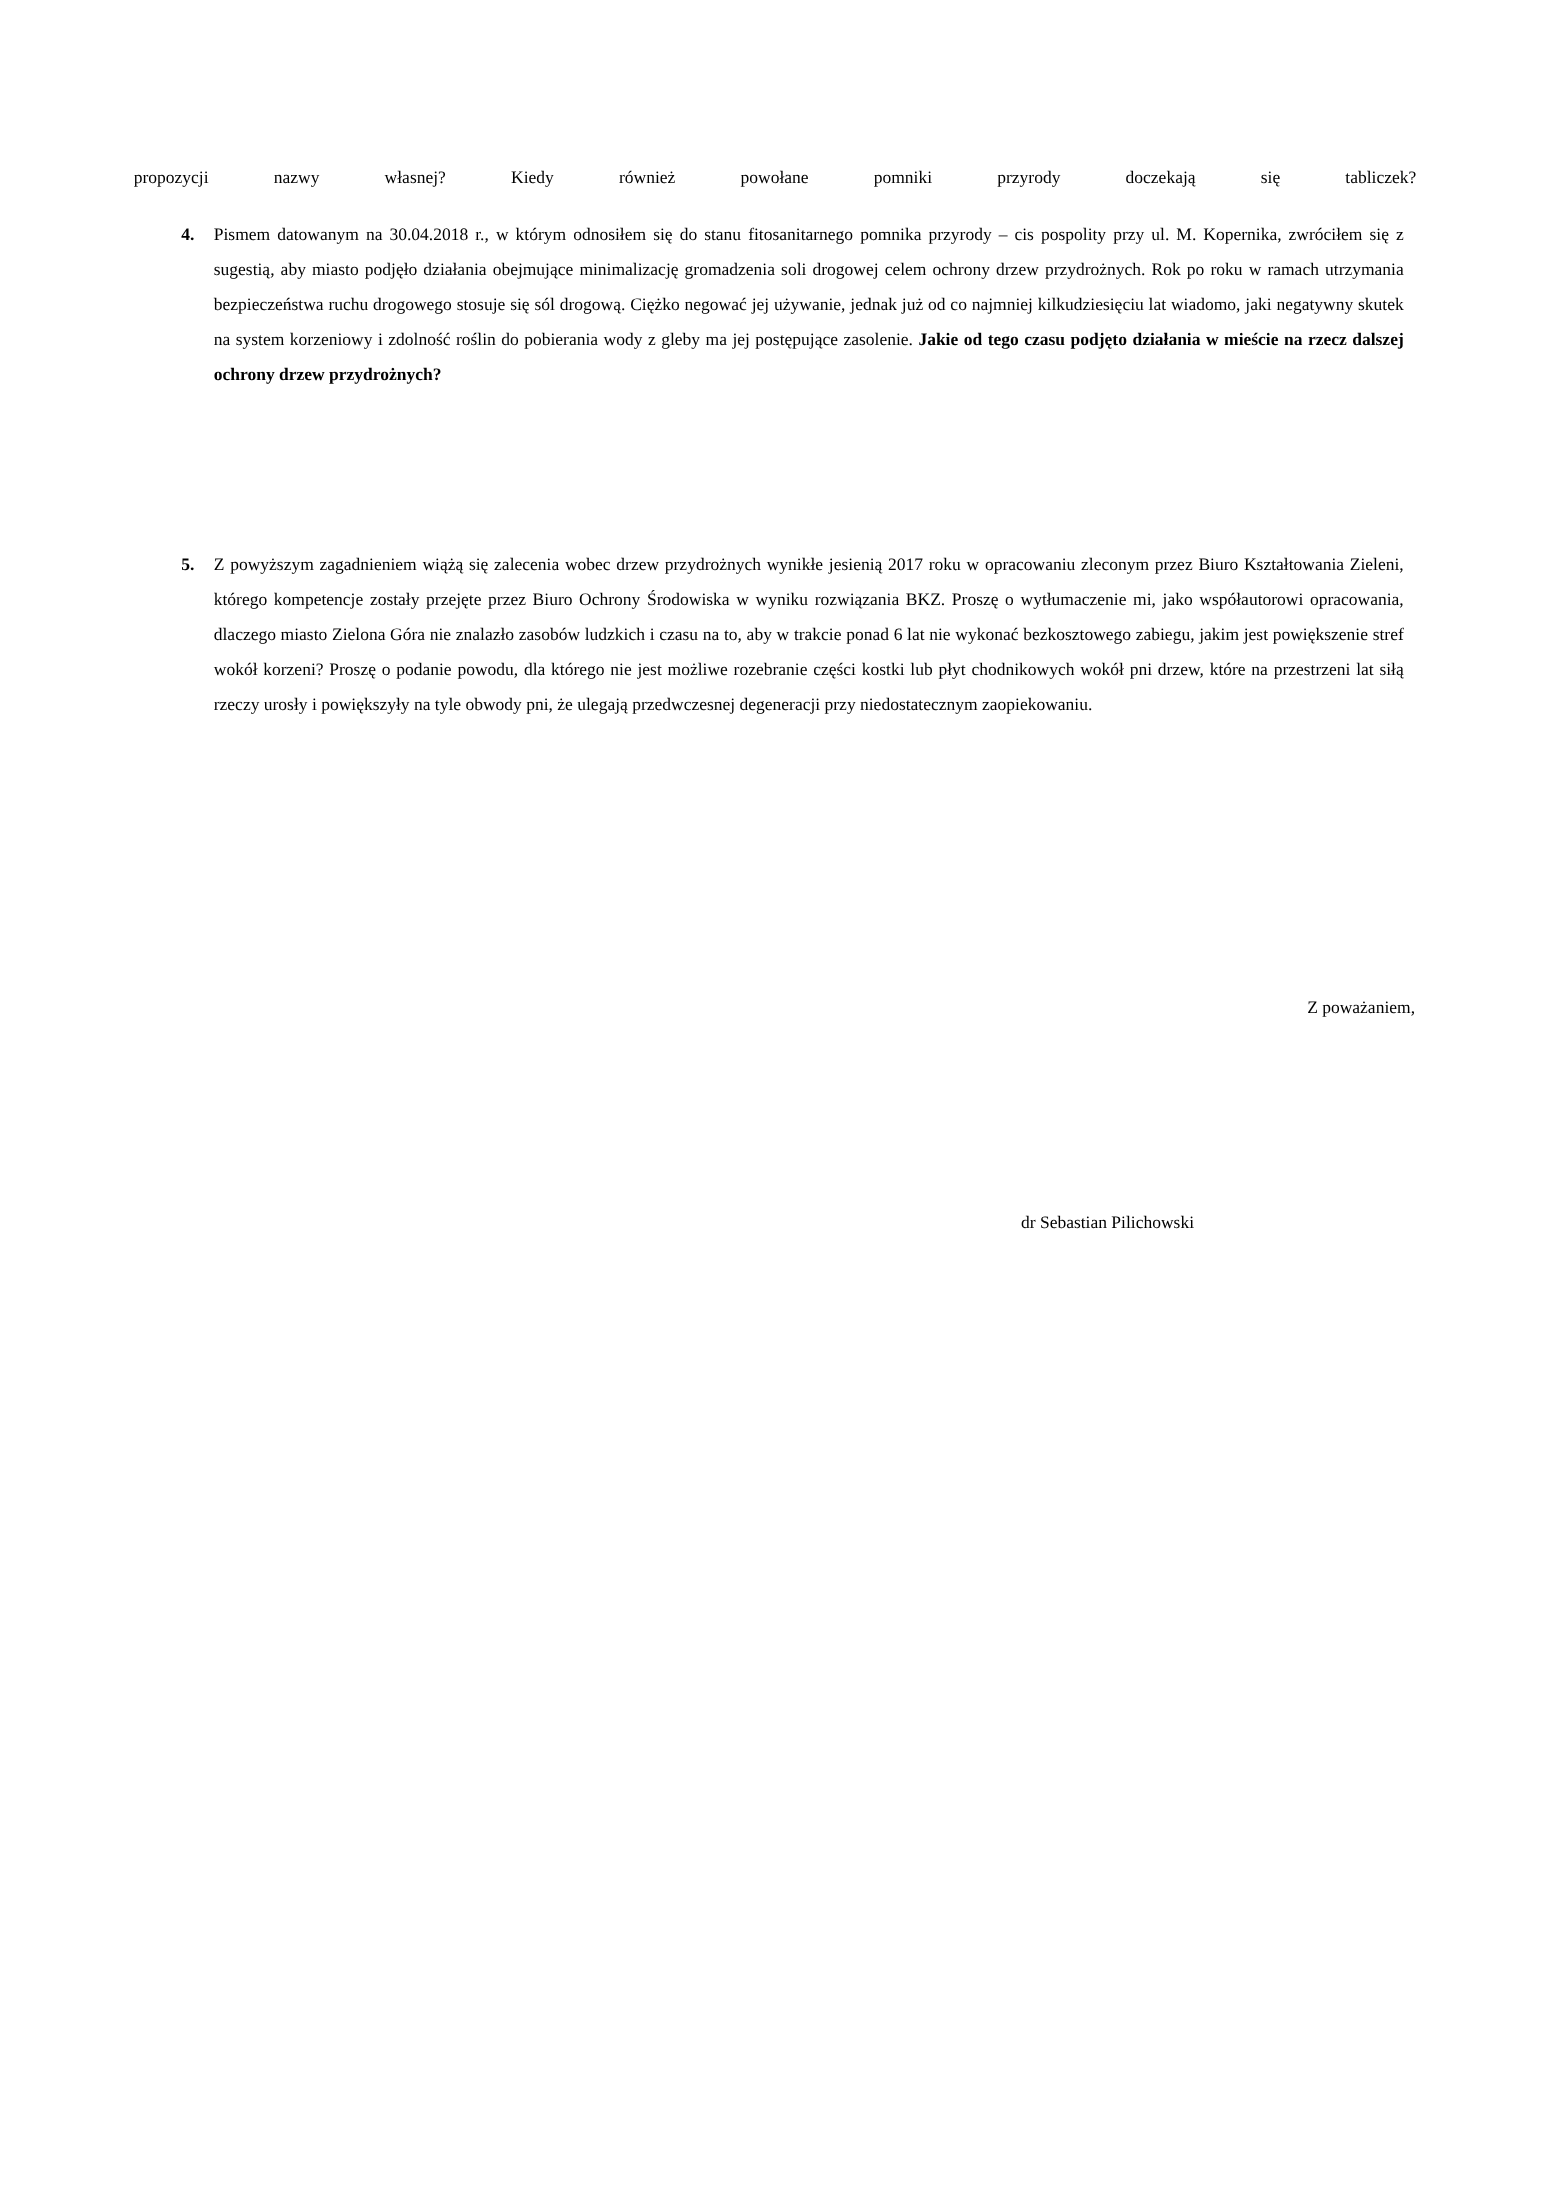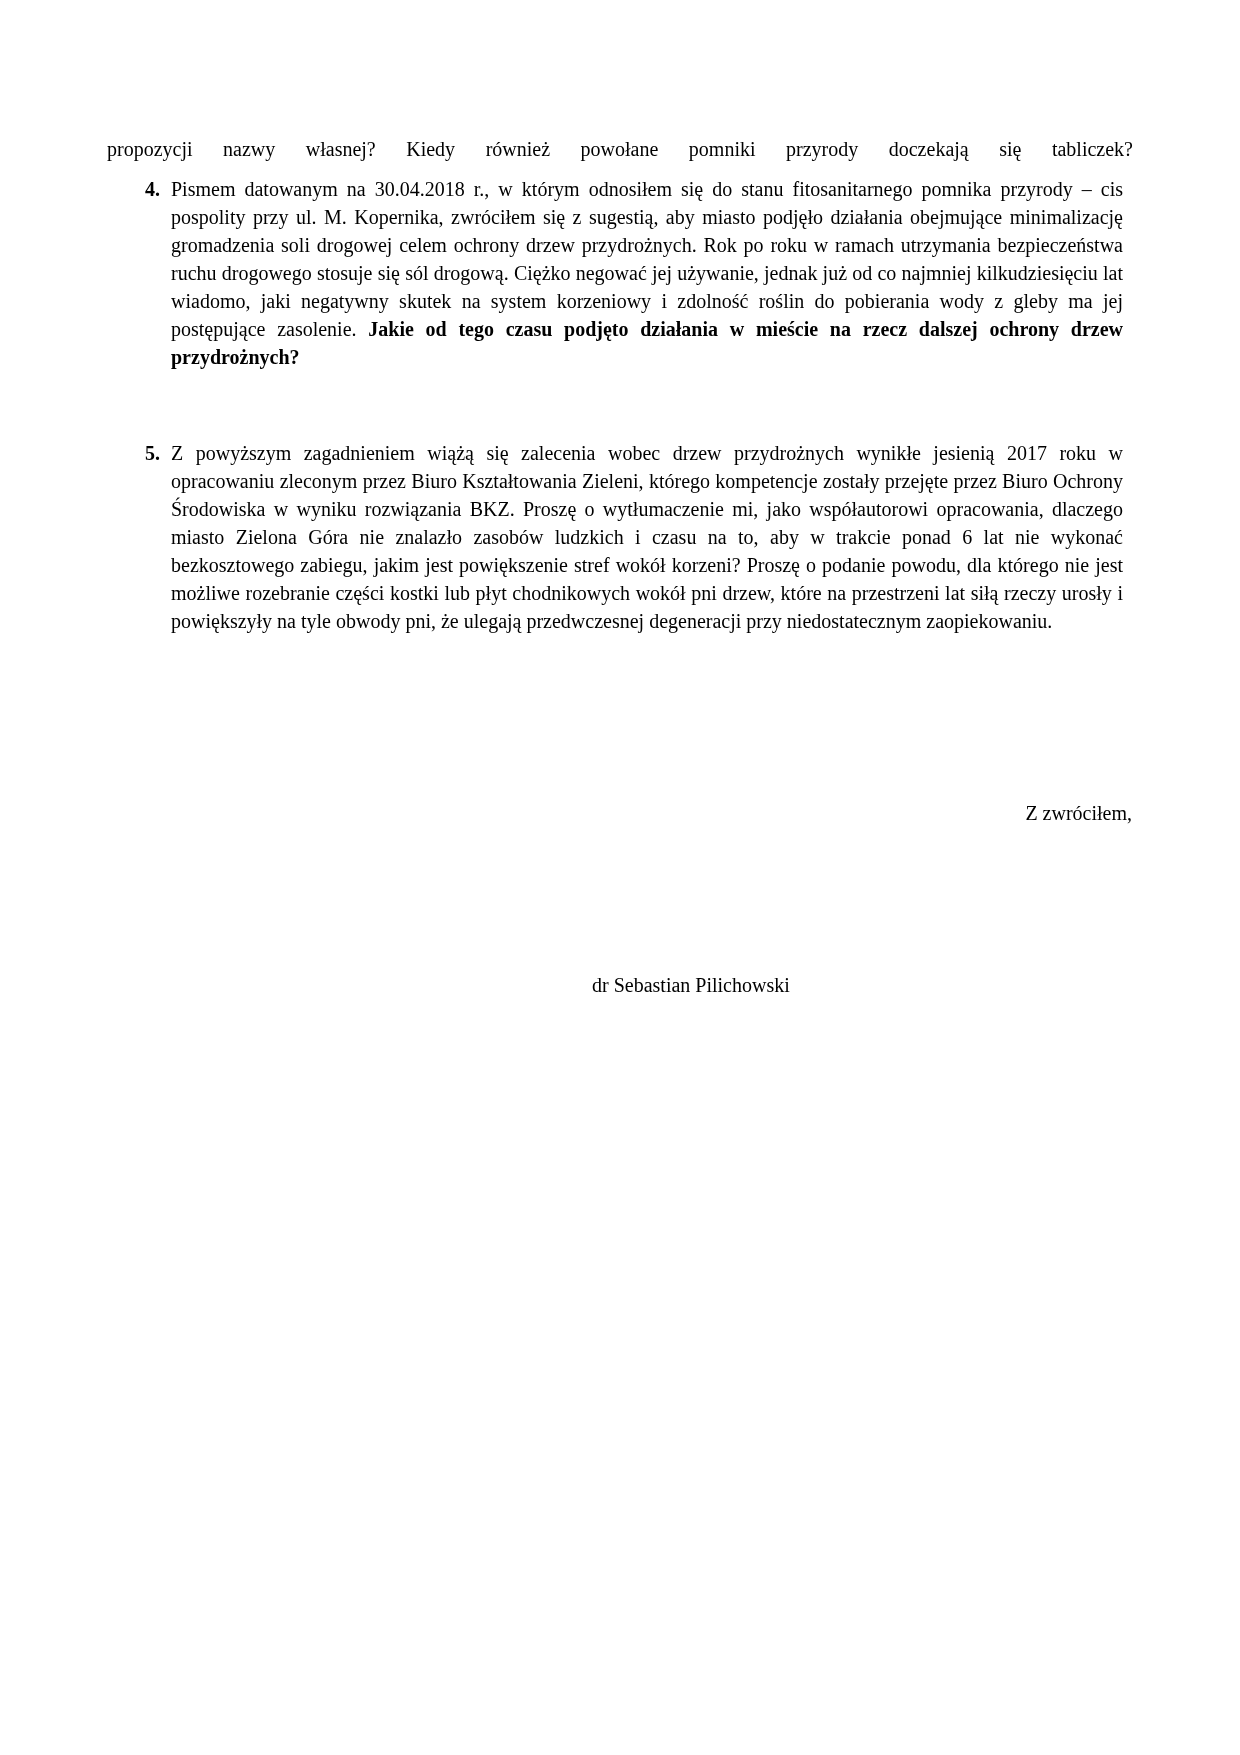--- a/index.html
+++ b/index.html
@@ -7,21 +7,21 @@
     padding: 0;
     background: #ffffff;
   }
   .page {
     position: relative;
     width: 1240px;
     height: 1755px;
     background: #ffffff;
     color: #000000;
     font-family: "Liberation Serif", serif;
-    font-size: 20px;
+    font-size: 14px;
     line-height: 28px;
     overflow: hidden;
   }
   .intro-line {
     position: absolute;
     left: 107px;
     top: 115px;
     width: 1026px;
     text-align: justify;
     text-align-last: justify;
@@ -45,40 +45,40 @@
   .item-5 { top: 439px; }
   .closing-block {
     position: absolute;
     left: 600px;
     width: 532px;
     top: 779px;
     text-align: right;
   }
   .signature-block {
     position: absolute;
-    left: 592px;
+    left: 620px;
     width: 532px;
     top: 951px;
-    text-align: left;
+    text-align: center;
   }
 </style>
 </head>
 <body>
 
 <div class="page">
 
   <p class="intro-line">propozycji nazwy własnej? Kiedy również powołane pomniki przyrody doczekają się tabliczek?</p>
 
   <div class="list-item item-4">
     <span class="num">4.</span>
     <div class="item-text"><span>Pismem datowanym na 30.04.2018 r., w którym odnosiłem się do stanu fitosanitarnego pomnika przyrody – cis pospolity przy ul. M. Kopernika, zwróciłem się z sugestią, aby miasto podjęło działania obejmujące minimalizację gromadzenia soli drogowej celem ochrony drzew przydrożnych. Rok po roku w ramach utrzymania bezpieczeństwa ruchu drogowego stosuje się sól drogową. Ciężko negować jej używanie, jednak już od co najmniej kilkudziesięciu lat wiadomo, jaki negatywny skutek na system korzeniowy i zdolność roślin do pobierania wody z gleby ma jej postępujące zasolenie. </span><strong>Jakie od tego czasu podjęto działania w mieście na rzecz dalszej ochrony drzew przydrożnych?</strong></div>
   </div>
 
   <div class="list-item item-5">
     <span class="num">5.</span>
     <div class="item-text"><span>Z powyższym zagadnieniem wiążą się zalecenia wobec drzew przydrożnych wynikłe jesienią 2017 roku w opracowaniu zleconym przez Biuro Kształtowania Zieleni, którego kompetencje zostały przejęte przez Biuro Ochrony Środowiska w wyniku rozwiązania BKZ. Proszę o wytłumaczenie mi, jako współautorowi opracowania, dlaczego miasto Zielona Góra nie znalazło zasobów ludzkich i czasu na to, aby w trakcie ponad 6 lat nie wykonać bezkosztowego zabiegu, jakim jest powiększenie stref wokół korzeni? Proszę o podanie powodu, dla którego nie jest możliwe rozebranie części kostki lub płyt chodnikowych wokół pni drzew, które na przestrzeni lat siłą rzeczy urosły i powiększyły na tyle obwody pni, że ulegają przedwczesnej degeneracji przy niedostatecznym zaopiekowaniu.</span><strong></strong></div>
   </div>
 
-  <p class="closing-block">Z zwróciłem,</p>
+  <p class="closing-block">Z poważaniem,</p>
 
   <p class="signature-block">dr Sebastian Pilichowski</p>
 
 </div>
 
 </body></html>

